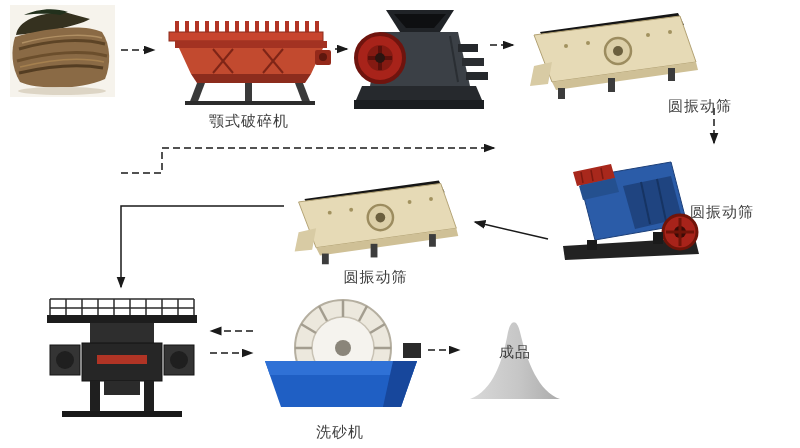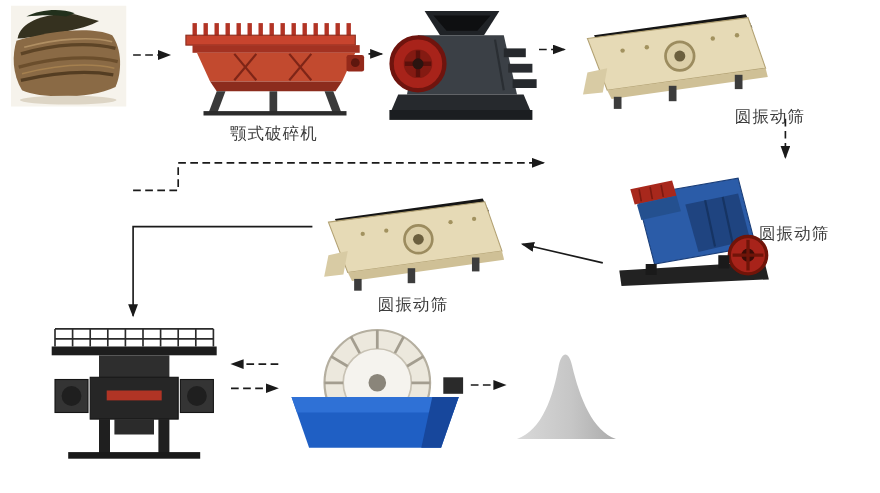--- a/index.html
+++ b/index.html
@@ -217,27 +217,29 @@
         <line x1="104" y1="28" x2="112" y2="13"></line>
           <line x1="115" y1="40" x2="130" y2="31"></line>
       </g>
       <circle cx="88" cy="55" r="8" fill="#8a857a"></circle>
       <polygon points="10,68 162,68 146,114 26,114" fill="#1f5fc4"></polygon>
       <polygon points="10,68 162,68 157,82 15,82" fill="#2f71d6"></polygon>
       <polygon points="138,68 162,68 146,114 128,114" fill="#17479c"></polygon>
       <rect x="148" y="50" width="18" height="15" fill="#2a2a2a"></rect>
     </svg>
   </div>
+  <div class="label" style="left:255px;top:423px;width:170px">洗砂机</div>
 
   <div class="node" style="left:467px;top:312px;width:96px;height:90px">
     <svg viewBox="0 0 96 90">
       <defs>
         <linearGradient id="pg" x1="0" y1="0" x2="1" y2="0">
           <stop offset="0" stop-color="#d9d9d9"></stop>
           <stop offset="0.55" stop-color="#c6c6c6"></stop>
           <stop offset="1" stop-color="#ababab"></stop>
         </linearGradient>
       </defs>
       <path d="M3,87 C26,79 36,48 41,20 C44,7 50,7 53,20 C60,50 72,80 93,87 Z" fill="url(#pg)"></path>
     </svg>
   </div>
+  <div class="label" style="left:467px;top:343px;width:96px">成品</div>
 
 </div>
 
 </body></html>

